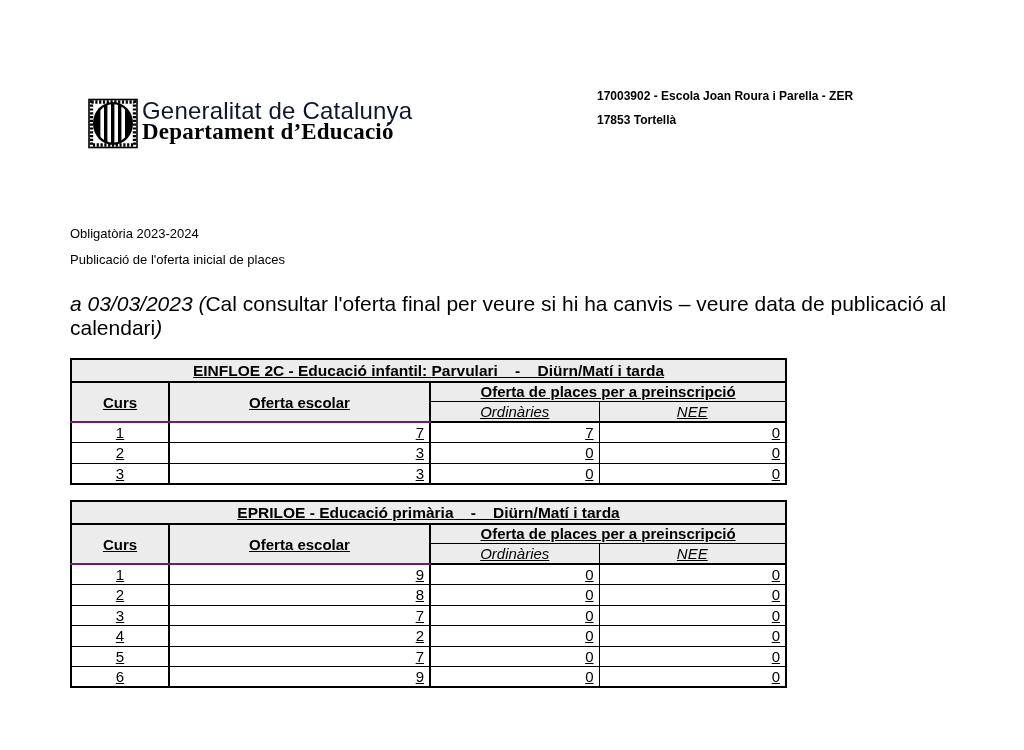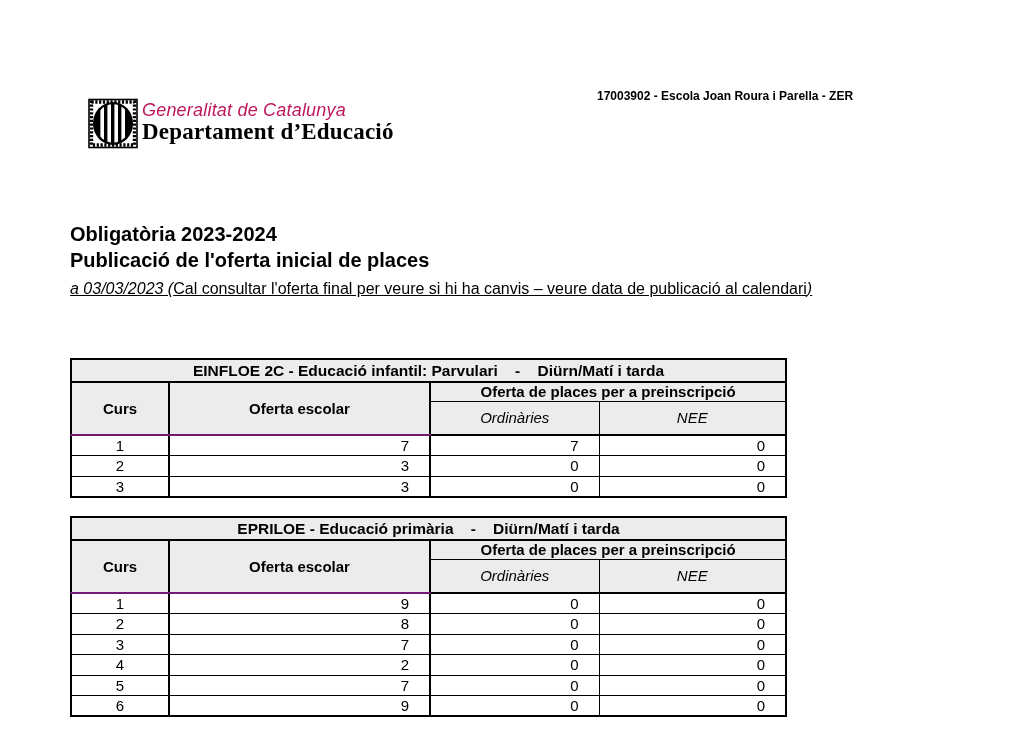--- a/index.html
+++ b/index.html
@@ -9,47 +9,47 @@
     position: relative;
     font-family: "Liberation Sans", sans-serif;
     color: #000;
     overflow: hidden;
   }
   .page { position: absolute; inset: 0; background: #fff; }
 
   
   .logo-block { position: absolute; left: 88px; top: 98px; width: 50px; height: 51px; }
   .org-block { position: absolute; left: 142px; top: 100px; }
-  .org-line1 { font-size: 18px; color: #be185d; letter-spacing: 0.2px; line-height: 21px; font-style: italic; }
+  .org-line1 { font-size: 24px; color: #0f172a; letter-spacing: 0.2px; line-height: 21px; }
   .org-line2 { font-size: 23px; font-weight: bold; letter-spacing: 0.2px; line-height: 22px; font-family: Liberation Serif, serif; }
 
   .address-block { position: absolute; left: 597px; top: 85px; font-size: 12px; line-height: 23.5px; width: 400px; font-weight: bold; }
 
   
   .titles { position: absolute; left: 70px; top: 221px; width: 900px; }
-  .title-line { font-size: 20px; font-weight: bold; line-height: 26px; }
-  .subtitle { font-size: 16px; margin-top: 7px; text-decoration: underline; }
+  .title-line { font-size: 13px; font-weight: normal; line-height: 26px; }
+  .subtitle { font-size: 21px; margin-top: 19px; }
   .subtitle .it { font-style: italic; }
 
   
   .table-wrap { position: absolute; left: 70px; width: 716px; }
   .table-wrap.t1 { top: 358px; }
-  .table-wrap.t2 { top: 516px; }
+  .table-wrap.t2 { top: 500px; }
 
   table { border-collapse: collapse; table-layout: fixed; width: 715px; border: 2px solid #000; }
   col.c1 { width: 98px; } col.c2 { width: 261px; } col.c3 { width: 169px; } col.c4 { width: 187px; }
-  td { border: 1px solid #000; font-size: 15px; padding: 0 20px; overflow: hidden; }
+  td { border: 1px solid #000; font-size: 15px; padding: 0 5px; overflow: hidden; text-decoration: underline; }
 
   tr.title-row td {
     background: #ececec; font-weight: bold; text-align: center;
     font-size: 15.5px; height: 23px; border-bottom: 2px solid #000; white-space: pre;
   }
   tr.head-row1 td, tr.head-row2 td { background: #ececec; text-align: center; }
   tr.head-row1 td { font-weight: bold; height: 19px; }
-  tr.head-row2 td { font-style: italic; height: 34px; border-bottom: 2px solid #000; }
+  tr.head-row2 td { font-style: italic; height: 21px; border-bottom: 2px solid #000; }
   td.span2 { border-bottom: 2px solid #701a75; border-right: 2px solid #000; font-weight: bold; }
   tr.data-row td { height: 20.5px; background: #fff; }
   tr.data-row td:nth-child(1) { text-align: center; border-right: 2px solid #000; }
   tr.data-row td:nth-child(2) { text-align: right; border-right: 2px solid #000; }
   tr.data-row td:nth-child(3) { text-align: right; }
   tr.data-row td:nth-child(4) { text-align: right; }
 </style>
 </head>
 <body>
 
@@ -72,20 +72,21 @@
     </svg>
   </div>
 
   <div class="org-block">
     <div class="org-line1">Generalitat de Catalunya</div>
     <div class="org-line2">Departament d’Educació</div>
   </div>
 
   <div class="address-block">
     <div>17003902 - Escola Joan Roura i Parella - ZER</div>
+    <div>17853 Tortellà</div>
   </div>
 
   <div class="titles">
     <div class="title-line">Obligatòria 2023-2024</div>
     <div class="title-line">Publicació de l'oferta inicial de places</div>
     <div class="subtitle"><span class="it">a 03/03/2023 (</span><span>Cal consultar l'oferta final per veure si hi ha canvis – veure data de publicació al calendari</span><span class="it">)</span></div>
   </div>
 
   <div class="table-wrap t1">
     <table>

